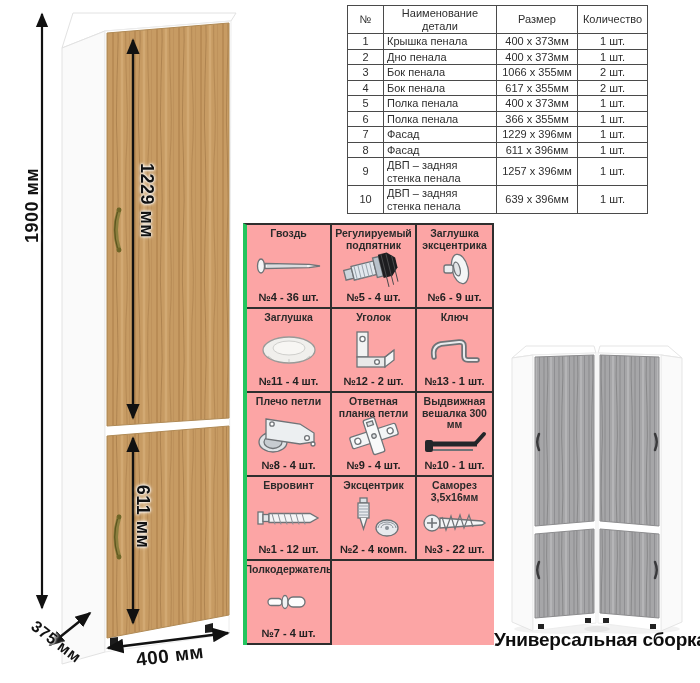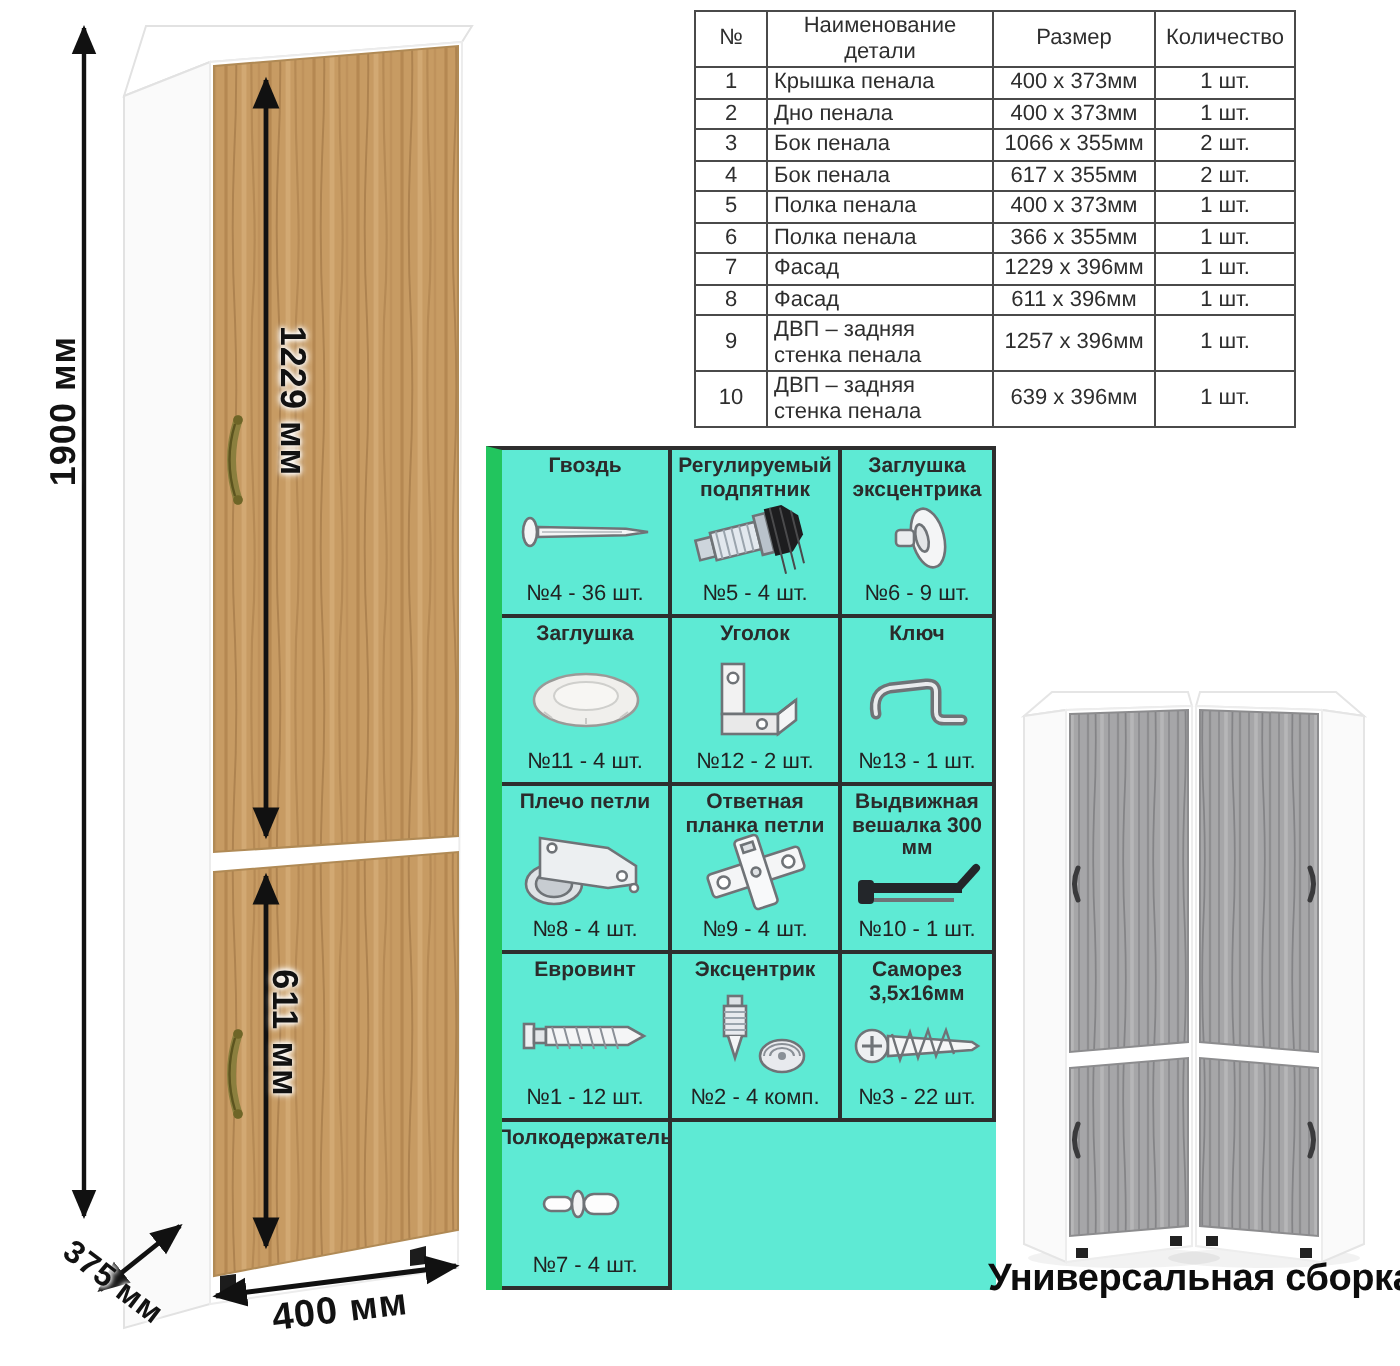--- a/index.html
+++ b/index.html
@@ -20,29 +20,29 @@
   
   table.parts{position:absolute;left:347px;top:5px;width:300px;z-index:4;
       border-collapse:collapse;table-layout:fixed;font-size:11px;color:#2e2e2e;background:#fff;}
   table.parts th,table.parts td{border:1.5px solid #4a4a4a;padding:1px 3px;line-height:12.5px;
       text-align:center;font-weight:normal;}
   table.parts td.c-name{text-align:left;}
 
   
   .hw-grid{position:absolute;left:243px;top:223px;z-index:4;display:grid;
       grid-template-columns:85px 85px 77px;grid-auto-rows:84px;
-      border-left:8px solid #22c55e;border-top:2px solid #2e2e2e;background:#5eead4;}
+      border-left:4px solid #22c55e;border-top:2px solid #2e2e2e;background:#fca5a5;}
   .hw-cell{border-right:2px solid #2e2e2e;border-bottom:2px solid #2e2e2e;
       display:flex;flex-direction:column;align-items:center;overflow:hidden;}
   .hw-cell.empty{border:none;background:transparent;}
   .hw-title{font-weight:bold;font-size:10.5px;line-height:11.5px;text-align:center;
       color:#2b2b2b;padding:3px 1px 0 1px;min-height:12px;}
   .hw-icon{flex:1;display:flex;align-items:center;justify-content:center;width:100%;}
   .hw-icon svg{display:block;}
-  .hw-count{font-weight:normal;font-size:11px;color:#222;padding:0 0 4px 0;}
+  .hw-count{font-weight:bold;font-size:11px;color:#222;padding:0 0 4px 0;}
 
   
   .caption{position:absolute;left:494px;top:629px;width:210px;z-index:4;text-align:center;
       font-weight:bold;font-size:19px;color:#0d0d0d;letter-spacing:-0.2px;white-space:nowrap;}
 </style>
 </head>
 <body>
 
 <div class="sheet">
 

